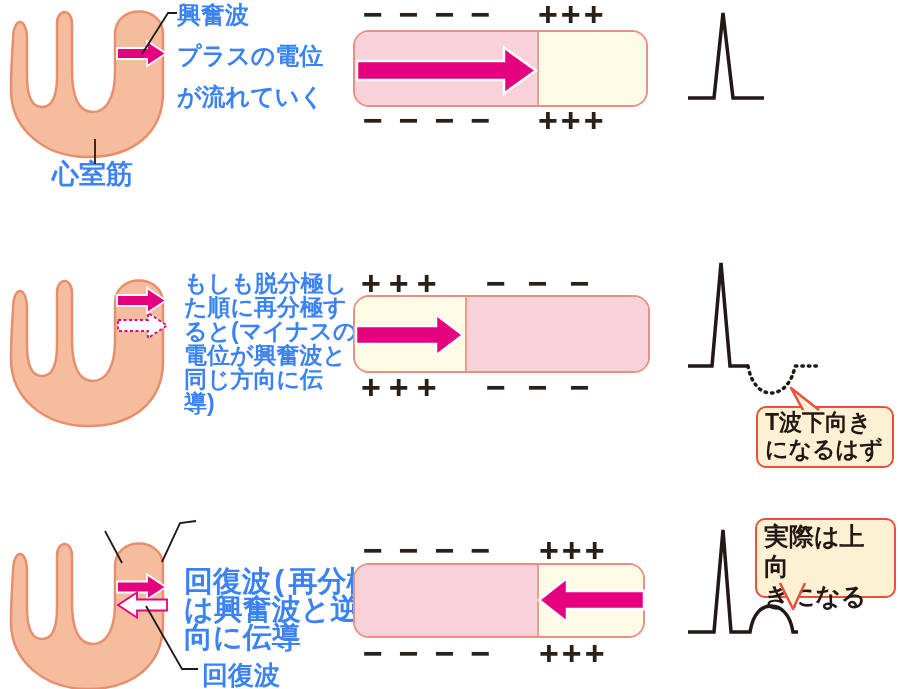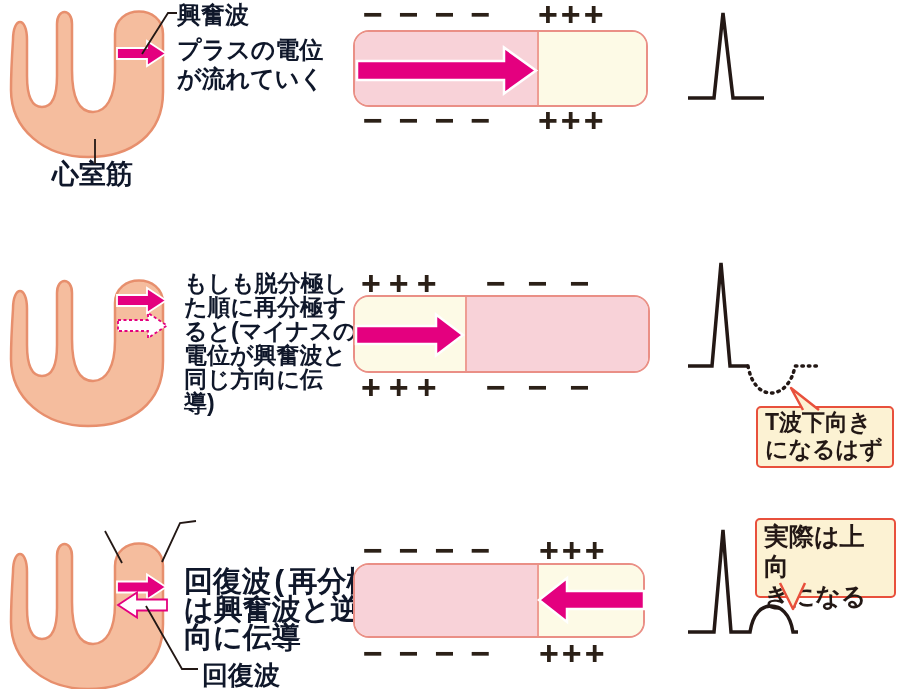--- a/index.html
+++ b/index.html
@@ -1,53 +1,53 @@
 <!DOCTYPE html>
 <html><head>
 <meta charset="utf-8">
 <style>
   html,body{margin:0;padding:0;background:#fff;}
   #stage{position:relative;width:900px;height:689px;overflow:hidden;background:#fff;
          font-family:"Liberation Sans","DejaVu Sans",sans-serif;color:#231815;}
-  .txt{position:absolute;white-space:pre-line;color:#0f172a;}
+  .txt{position:absolute;white-space:pre-line;color:#3b82f6;}
   .lbl{font-weight:700;}
   .note{font-weight:600;}
   .signs{position:absolute;font-weight:700;font-size:34px;line-height:34px;color:#2b2017;white-space:nowrap;}
   .m4{letter-spacing:16px;}   
   .p3{letter-spacing:3px;}    
   .p3w{letter-spacing:8px;}   
   .m3w{letter-spacing:22px;}  
   .bar{position:absolute;border:2px solid #ea8f86;border-radius:16px;overflow:hidden;
        display:flex;box-sizing:border-box;background:#fdfae6;}
   .seg{height:100%;}
   .seg.pink{background:#f8d2d8;}
   .seg.cream{background:#fdfae6;}
   .seg.divider{border-left:2px solid #ee9d93;box-sizing:border-box;}
-  .bubble{position:absolute;background:#fcf2d3;border:2.5px solid #e8503c;border-radius:5px;
+  .bubble{position:absolute;background:#fcf2d3;border:2.5px solid #e8503c;border-radius:10px;
           box-sizing:border-box;font-weight:600;white-space:pre-line;padding:1px 7px;}
   #overlay{position:absolute;left:0;top:0;z-index:5;}
   .z1{position:absolute;z-index:1;}
 </style>
 </head>
 <body>
 
 <div id="stage">
 
   <span class="signs m4 z1" style="left:363px;top:-3px;">−−−−</span>
   <span class="signs p3 z1" style="left:538px;top:-3px;">+++</span>
   <span class="signs m4 z1" style="left:363px;top:103px;">−−−−</span>
   <span class="signs p3 z1" style="left:538px;top:103px;">+++</span>
 
   <div class="bar z1" style="left:353px;top:30px;width:295px;height:77px;">
     <div class="seg pink" style="width:182px;"></div>
     <div class="seg cream divider" style="flex:1;"></div>
   </div>
 
   <div class="txt lbl" style="left:177px;top:1px;font-size:24px;line-height:27px;">興奮波</div>
-  <div class="txt note" style="left:177px;top:35px;font-size:24px;line-height:29px;">プラスの電位
+  <div class="txt note" style="left:177px;top:35px;font-size:24px;line-height:41px;">プラスの電位
 が流れていく</div>
   <div class="txt lbl" style="left:52px;top:156px;font-size:27px;">心室筋</div>
 
   <span class="signs p3w z1" style="left:361px;top:266px;">+++</span>
   <span class="signs m3w z1" style="left:486px;top:266px;">−−−</span>
   <span class="signs p3w z1" style="left:361px;top:370px;">+++</span>
   <span class="signs m3w z1" style="left:486px;top:370px;">−−−</span>
 
   <div class="bar z1" style="left:353px;top:295px;width:297px;height:78px;">
     <div class="seg cream" style="width:110px;"></div>

